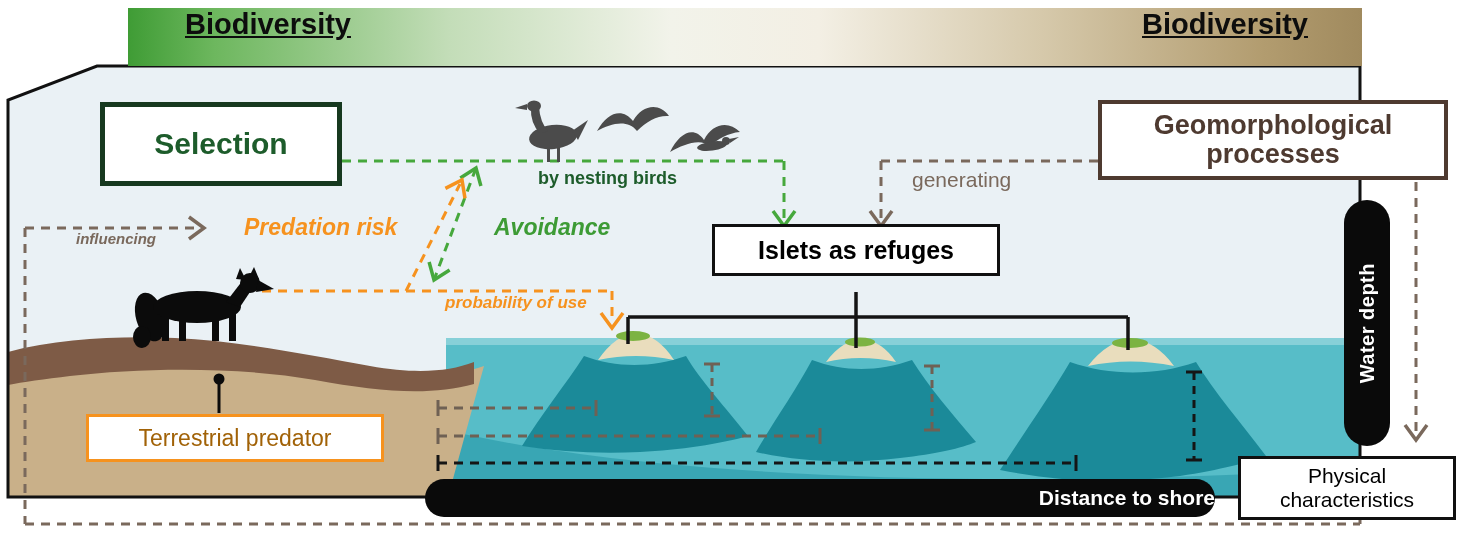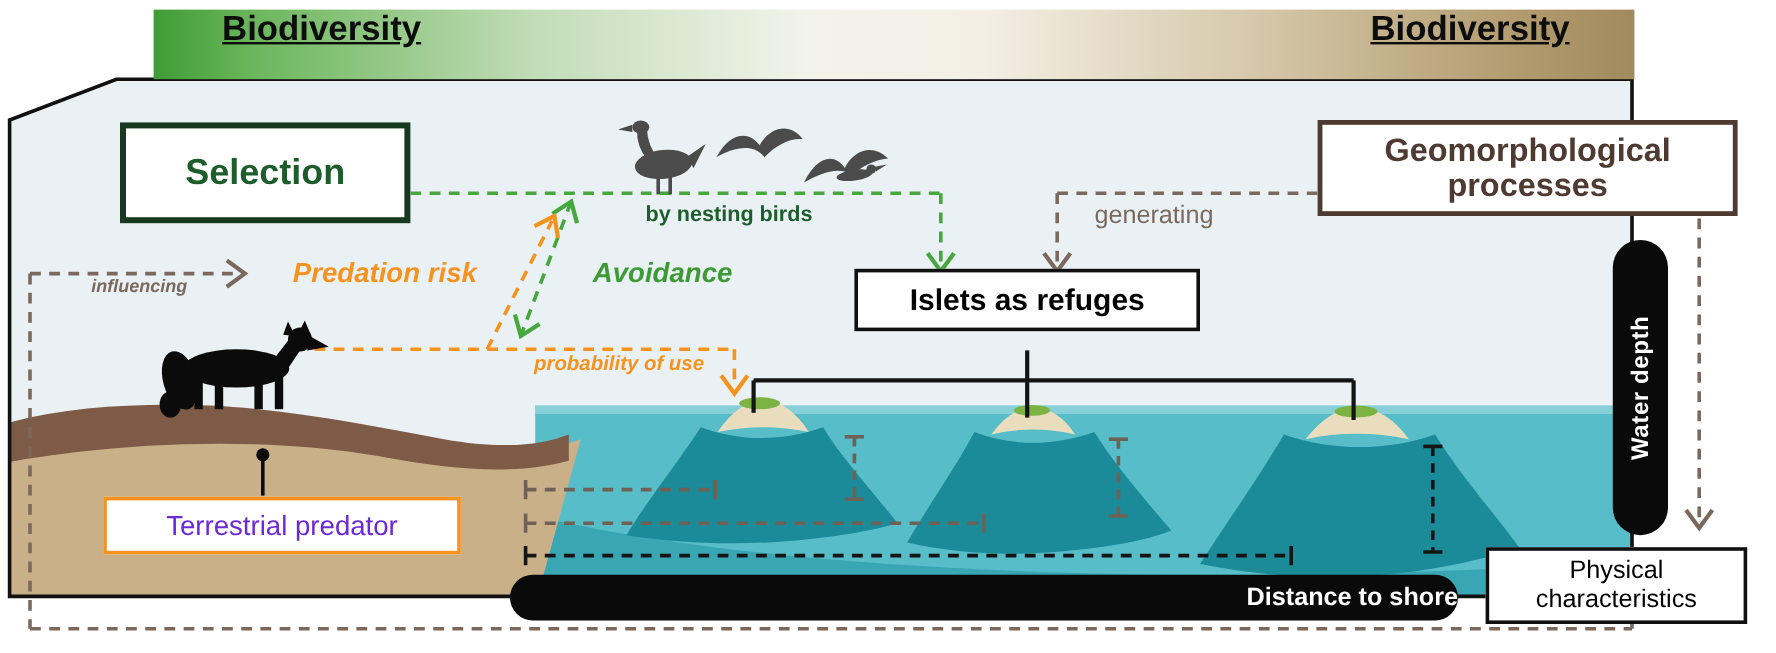--- a/index.html
+++ b/index.html
@@ -23,21 +23,21 @@
   .banner .pad-l{margin-left:57px;}
   .banner .pad-r{margin-right:54px;}
   .lbl{position:absolute;white-space:nowrap;}
   #selection-box{left:100px;top:102px;width:242px;height:84px;border:5px solid #17391f;
     font-size:30px;font-weight:bold;color:#1d5c2b;}
   #geomorph-box{left:1098px;top:100px;width:350px;height:80px;border:4px solid #4e3a30;
     font-size:27px;font-weight:bold;color:#4e3a30;line-height:1.08;padding:0 30px;}
   #islets-box{left:712px;top:224px;width:288px;height:52px;border:3.5px solid #101010;
     font-size:25px;font-weight:bold;color:#000;}
   #terrestrial-box{left:86px;top:414px;width:298px;height:48px;border:3px solid #f6921e;
-    font-size:23px;color:#6d28d9;}
+    font-size:23px;color:#a16207;}
   #physical-box{left:1238px;top:456px;width:218px;height:64px;border:3px solid #101010;
     font-size:21px;color:#000;line-height:1.15;padding:16px 18px;}
   #distance-pill{left:425px;top:479px;width:790px;height:38px;background:#0a0a0a;
     border-radius:19px;color:#fff;font-weight:bold;font-size:21px;display:flex;
     align-items:center;justify-content:flex-end;position:absolute;}
   #waterdepth-bar{left:1344px;top:200px;width:46px;height:246px;background:#0a0a0a;
     border-radius:23px;color:#fff;font-weight:bold;font-size:20px;display:flex;
     align-items:center;justify-content:center;position:absolute;}
   #waterdepth-bar span{writing-mode:vertical-rl;transform:rotate(180deg);letter-spacing:.5px;}
   #lbl-by-nesting-birds{left:538px;top:168px;font-size:18px;font-weight:600;color:#1d5c2b;}

